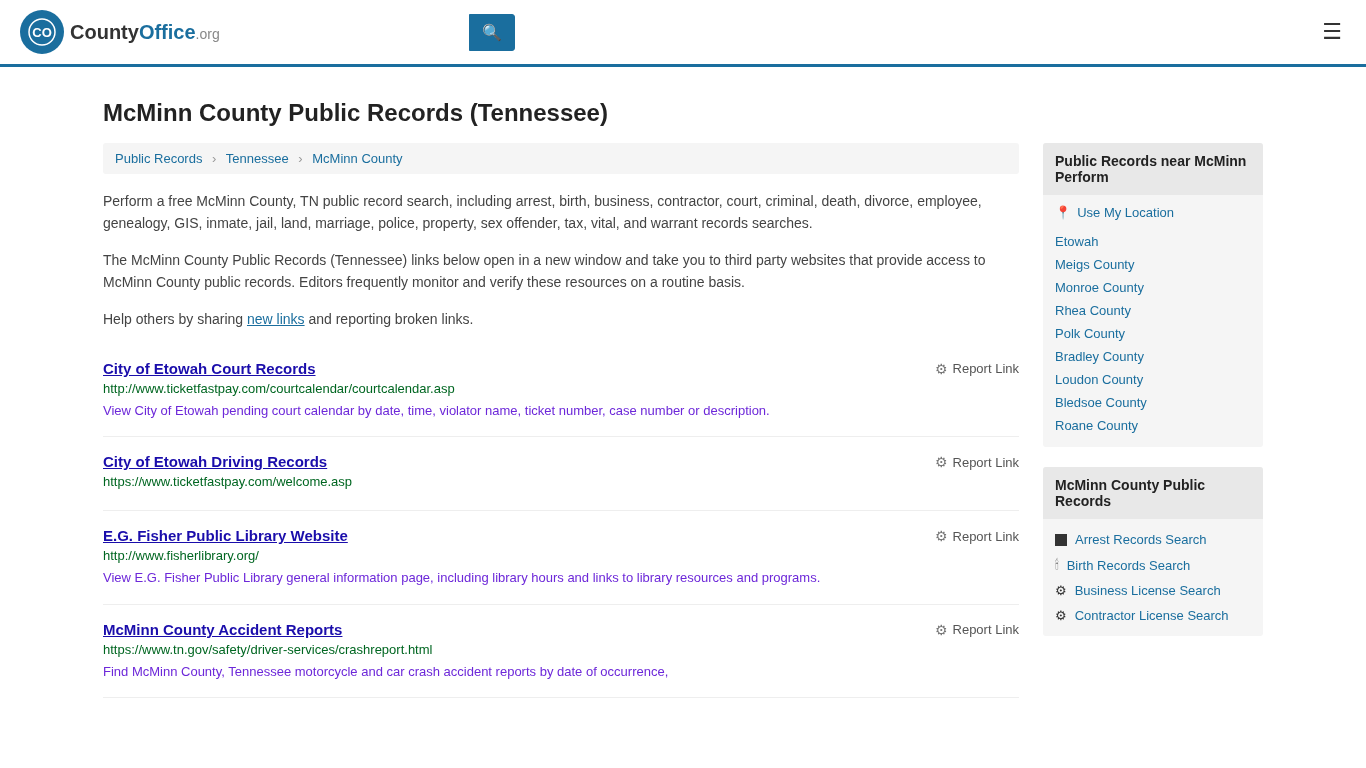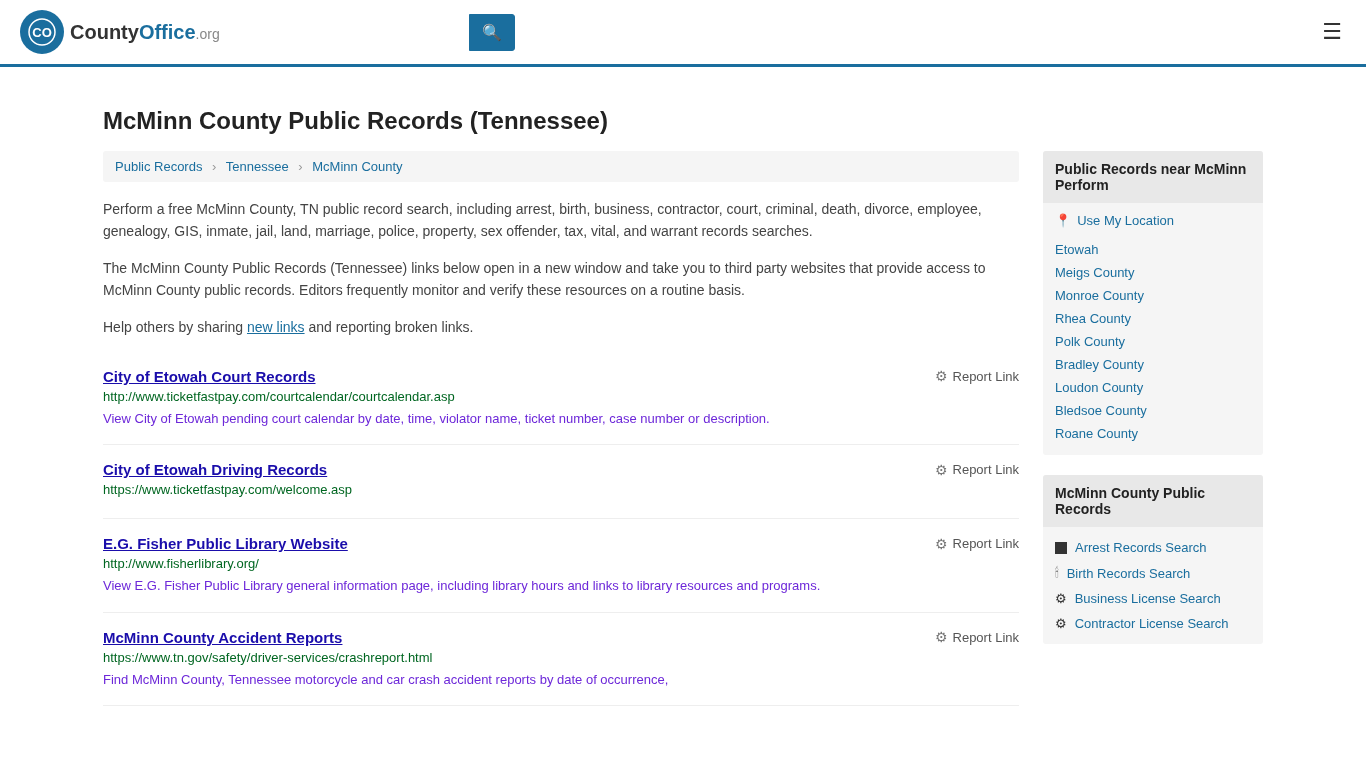--- a/index.html
+++ b/index.html
@@ -63,21 +63,21 @@
       border: none;
       cursor: pointer;
       font-size: 22px;
       color: #333;
       padding: 4px;
     }
 
     
     .page-container {
       max-width: 1200px;
-      margin: 16px auto;
+      margin: 8px auto;
       padding: 24px 20px;
     }
     .page-title {
       font-size: 24px;
       font-weight: bold;
       color: #222;
       margin-bottom: 16px;
     }
     .content-layout {
       display: flex;
@@ -113,21 +113,21 @@
     .description a { color: #1a6e9e; }
 
     
     .record-item {
       border-bottom: 1px solid #eee;
       padding: 16px 0;
     }
     .record-header {
       display: flex;
       justify-content: space-between;
-      align-items: center;
+      align-items: flex-end;
       margin-bottom: 4px;
     }
     .record-title {
       font-size: 15px;
       font-weight: bold;
       color: #1a0dab;
       text-decoration: underline;
       cursor: pointer;
     }
     .report-link {

